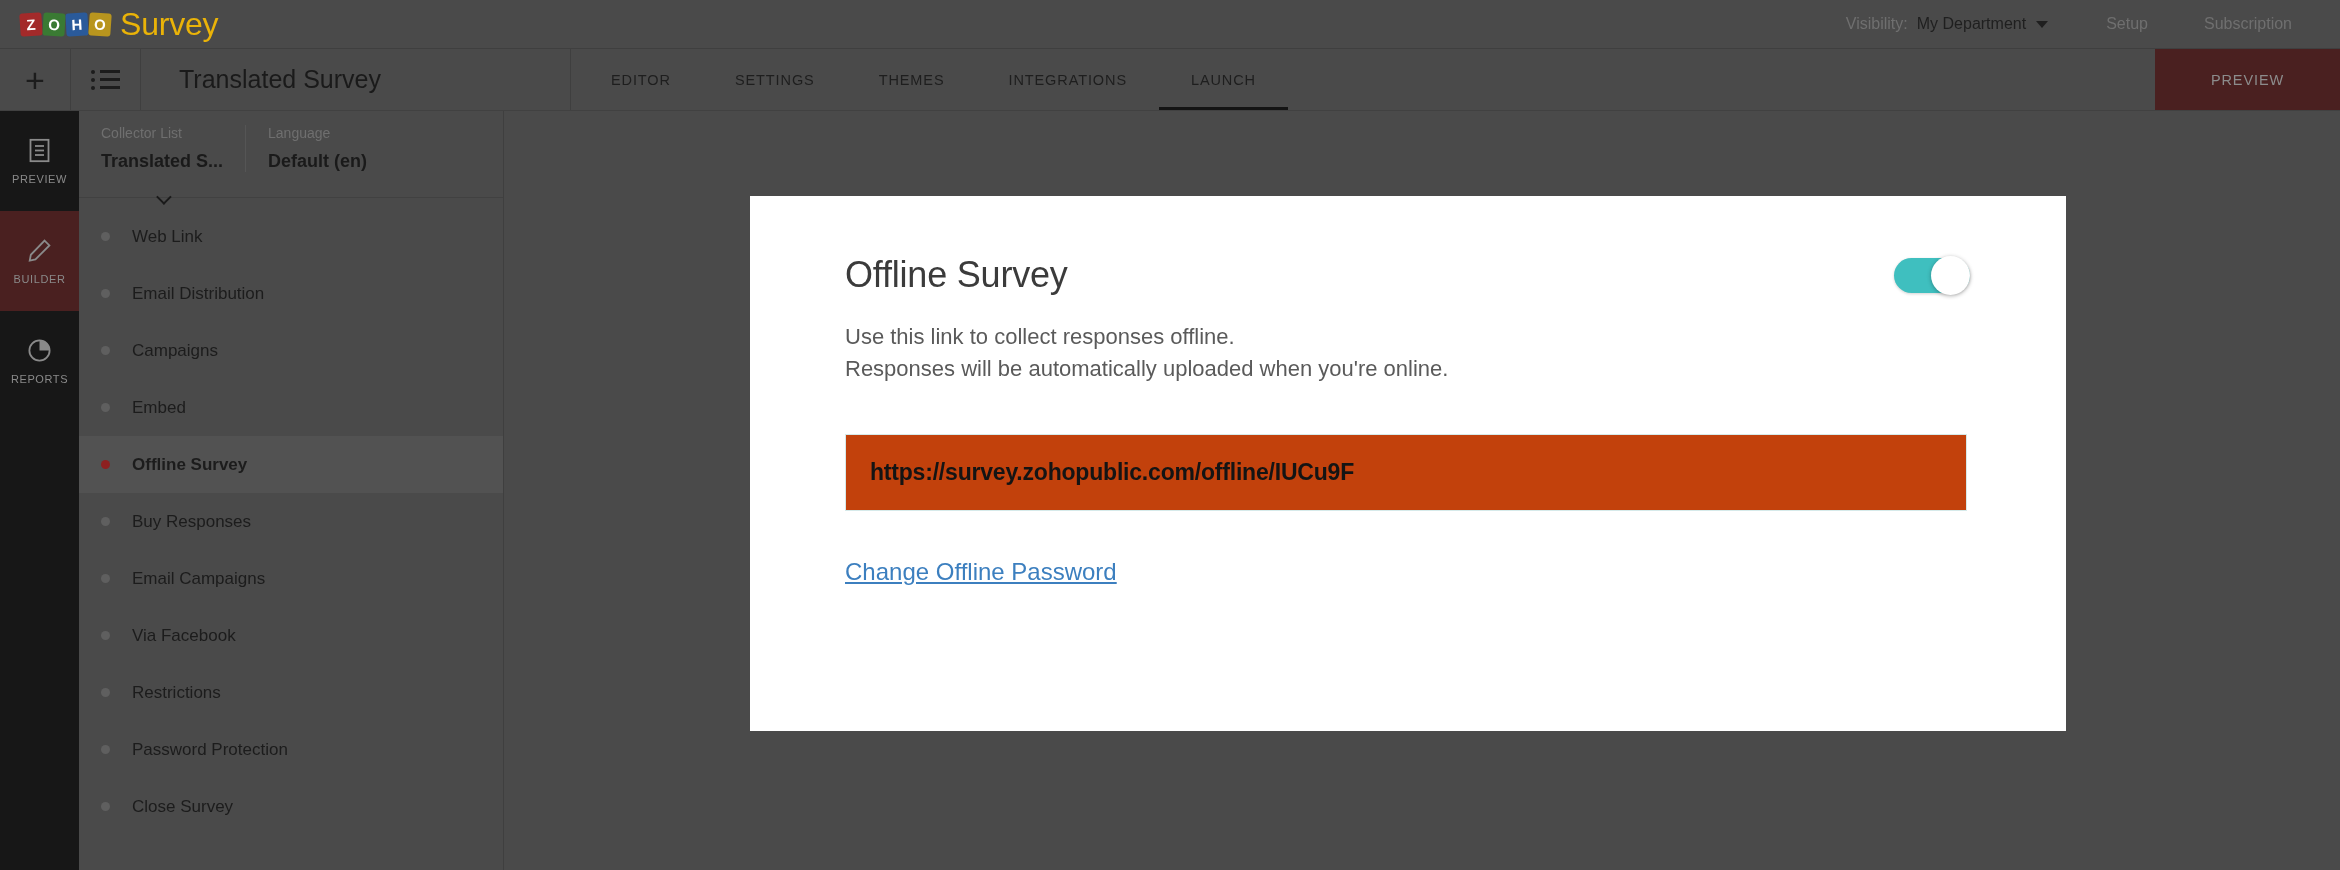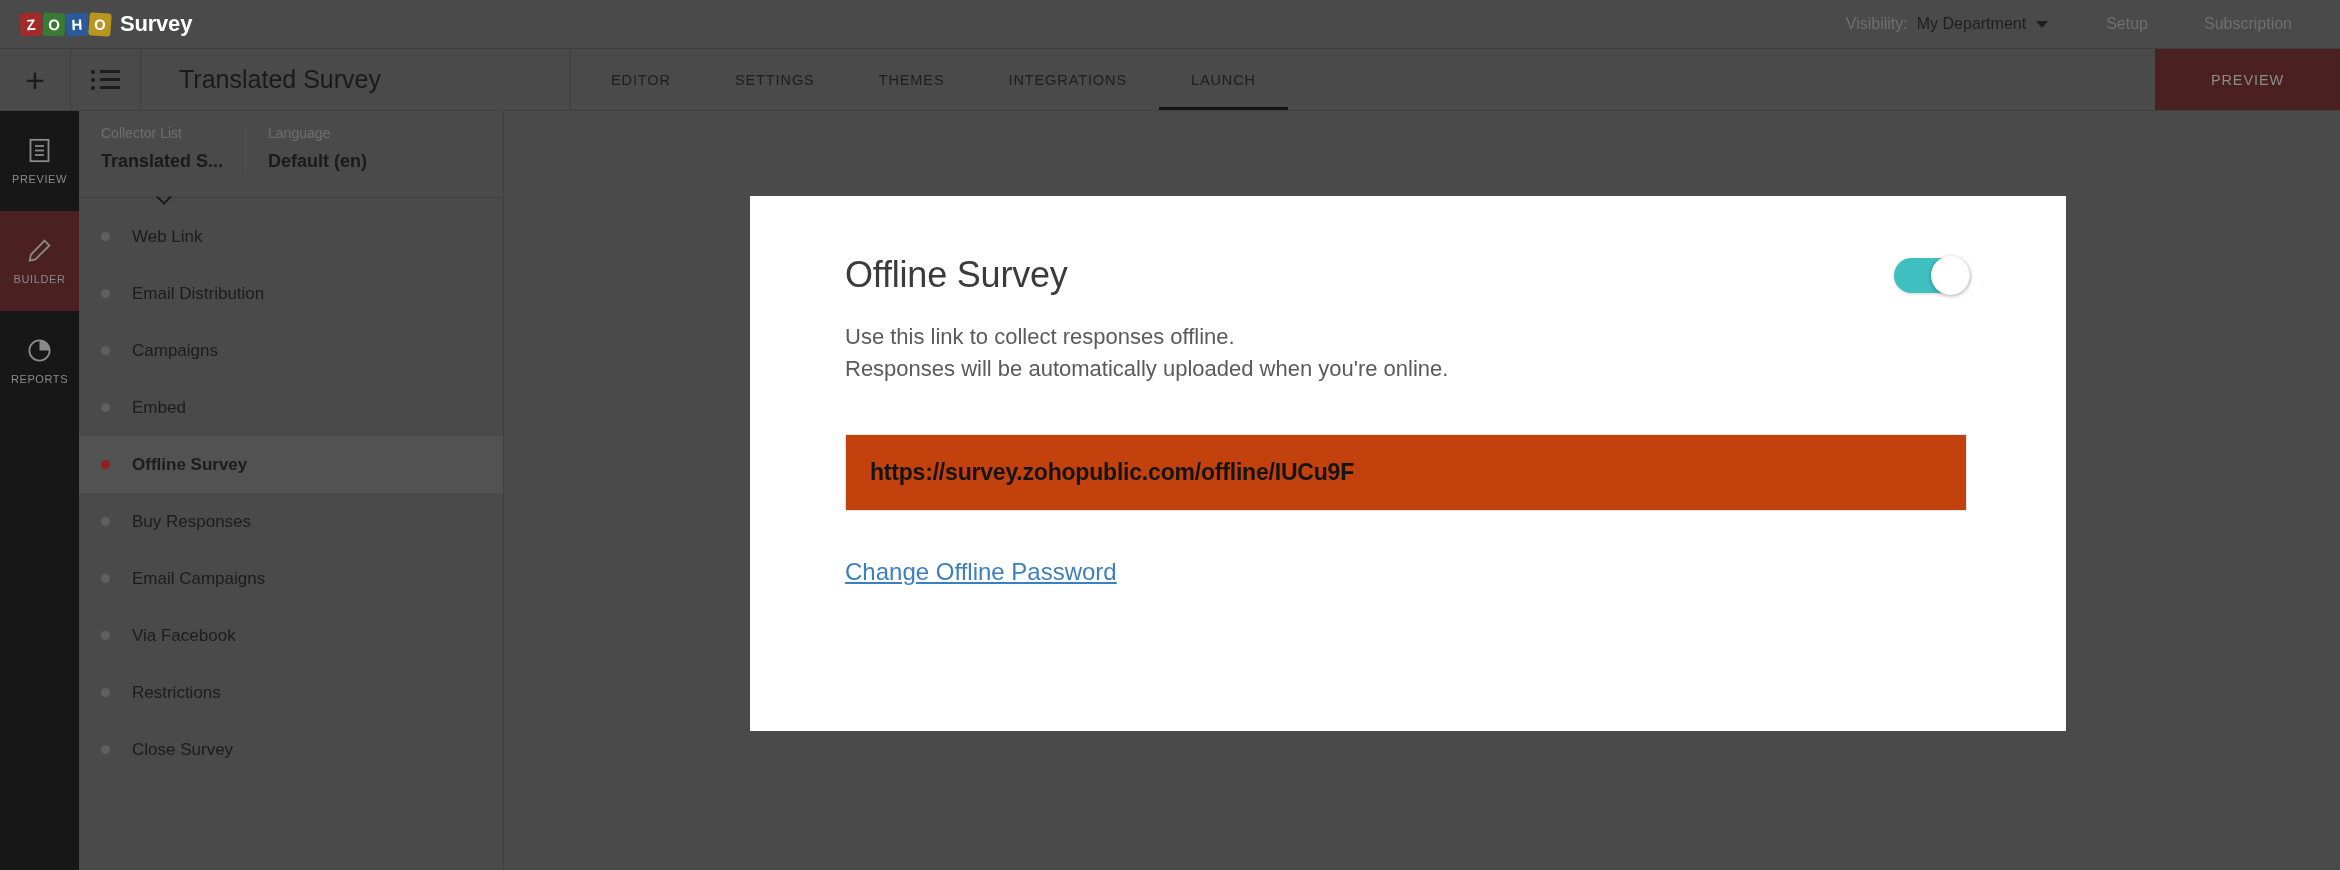--- a/index.html
+++ b/index.html
@@ -25,21 +25,21 @@
     width: 22px; height: 23px; border-radius: 3px;
     display: flex; align-items: center; justify-content: center;
     font-size: 15px; font-weight: 700; color: #fff;
     font-family: "Liberation Sans", sans-serif;
     position: relative;
   }
   .zblk:nth-child(1) { background: #a32a2a; transform: rotate(-4deg); }
   .zblk:nth-child(2) { background: #3a7a33; transform: rotate(3deg); }
   .zblk:nth-child(3) { background: #2a5a9a; transform: rotate(-3deg); }
   .zblk:nth-child(4) { background: #b8951e; transform: rotate(4deg); }
-  .brand-name { font-size: 22px; color: #ffffff; font-weight: 700; letter-spacing: -0.2px; }
+  .brand-name { font-size: 32px; color: #eab308; font-weight: 400; letter-spacing: -0.2px; }
 
   .topbar-right {
     margin-left: auto; display: flex; align-items: center;
     gap: 0; padding-right: 20px; height: 100%;
   }
   .dept-label { font-size: 16px; color: #6f6f6f; margin-right: 9px; }
   .dept-value { font-size: 16px; color: #1f1f1f; }
   .caret-down {
     display: inline-block; width: 0; height: 0; margin-left: 10px;
     border-left: 6px solid transparent; border-right: 6px solid transparent;
@@ -302,20 +302,24 @@
       <div class="citem">
         <span class="bullet"></span>
         <span class="clabel">Via Facebook</span>
       </div>
       <div class="citem">
         <span class="bullet"></span>
         <span class="clabel">Restrictions</span>
       </div>
       <div class="citem">
         <span class="bullet"></span>
+        <span class="clabel">Password Protection</span>
+      </div>
+      <div class="citem">
+        <span class="bullet"></span>
         <span class="clabel">Close Survey</span>
       </div>
     </div>
   </div>
 
   <div class="content-area"></div>
 
   <div class="modal">
     <div class="modal-inner">
       <div class="modal-title">Offline Survey</div>

